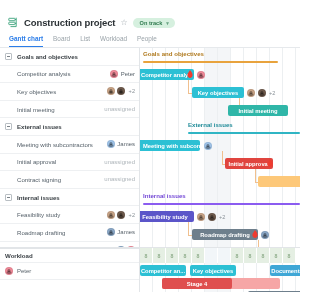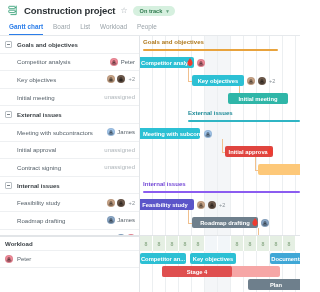--- a/index.html
+++ b/index.html
@@ -7,21 +7,21 @@
   body {
     font-family: "Liberation Sans", sans-serif;
     background:#ffffff;
     color:#32373b;
     font-size:6px;
     -webkit-font-smoothing:antialiased;
   }
 
   
   .header { padding:5px 8px 0 8px; }
-  .title-row { display:flex; align-items:center; gap:5px; }
+  .title-row { display:flex; align-items:center; gap:5px;margin-top:12px; }
   .proj-icon { width:11px; height:11px; position:relative; flex:0 0 auto; }
   .proj-icon svg { display:block; }
   .proj-title { font-size:9.5px; font-weight:bold; letter-spacing:-.1px; color:#2b3135; }
   .star { color:#9aa3a9; font-size:8px; line-height:1; }
   .badge {
     background:#d6f0df; color:#2f7a4e; border-radius:9px;
     padding:2px 6px 2px 7px; font-size:5.6px; font-weight:bold;
     display:flex; align-items:center; gap:4px; white-space:nowrap;
   }
   .badge .chev { font-size:5px; color:#6aa383; }

